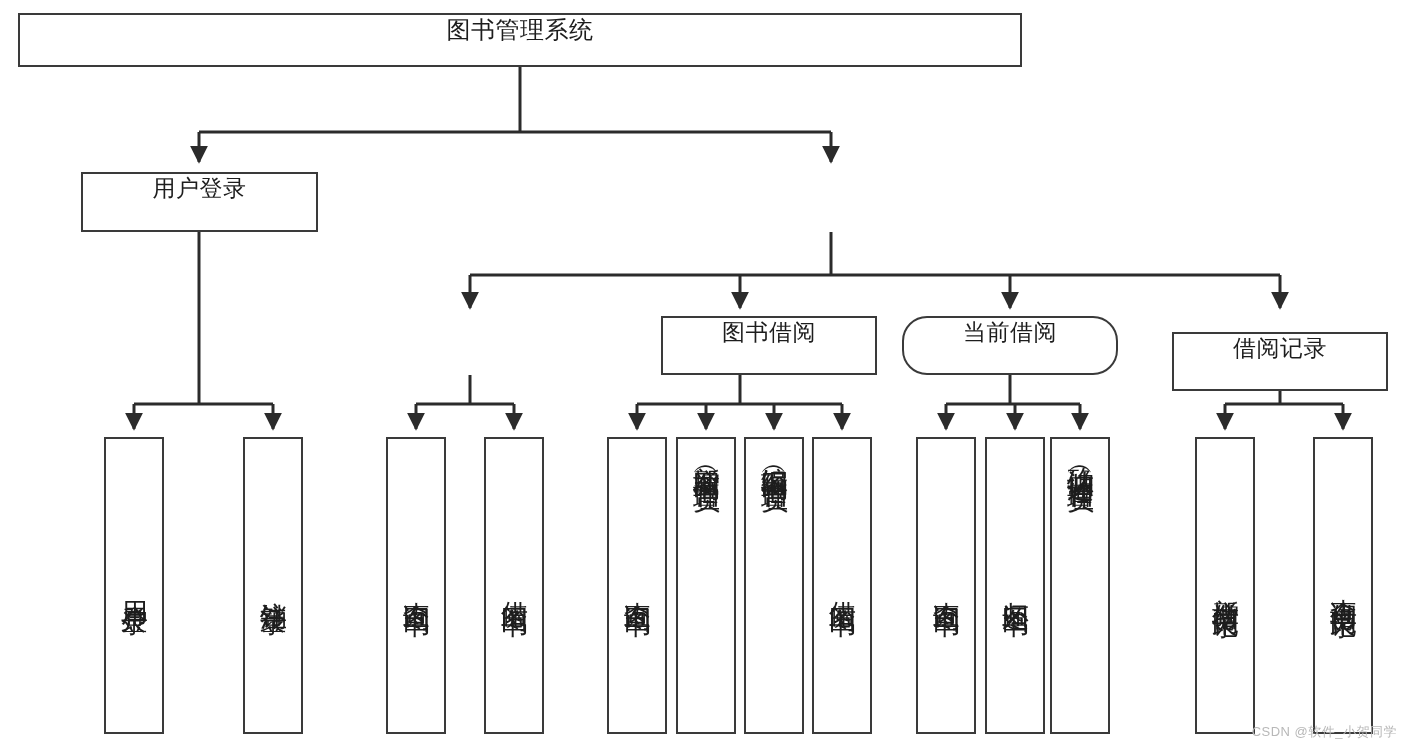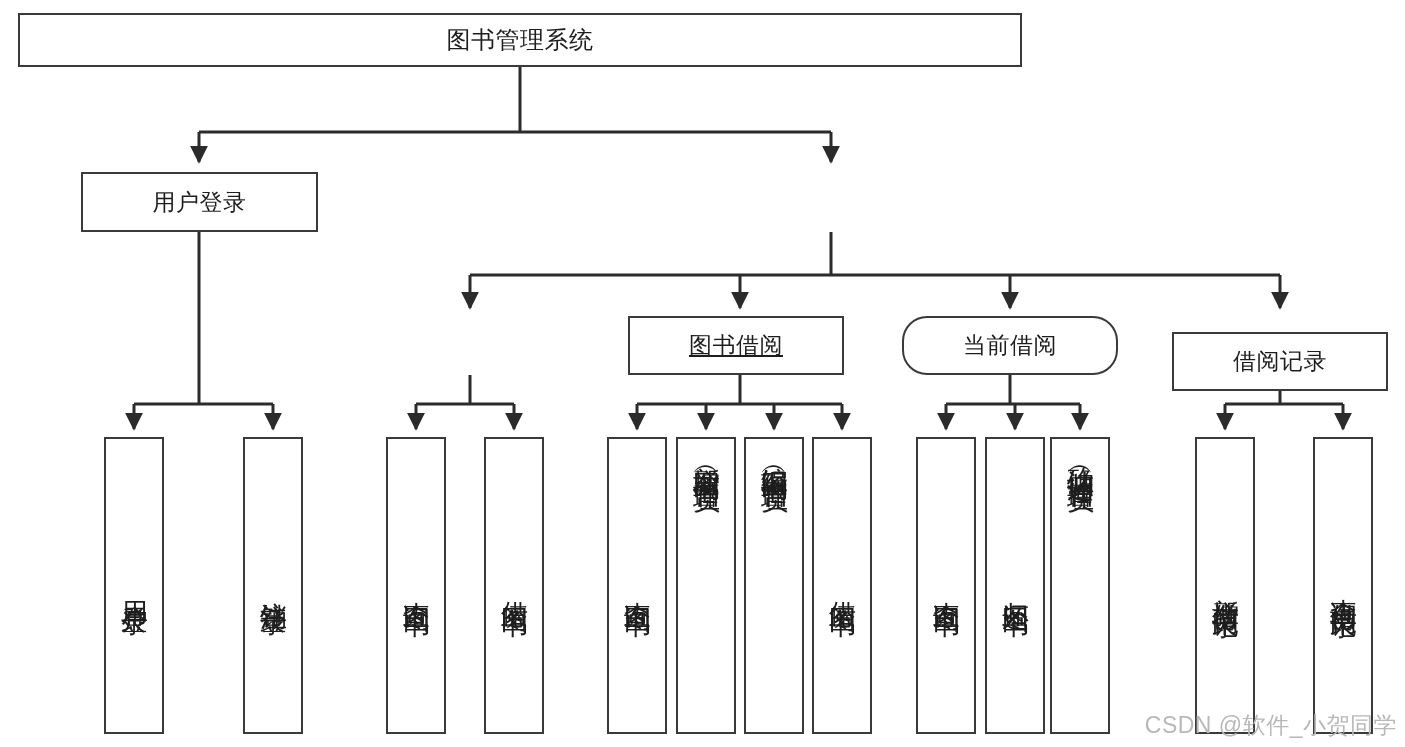--- a/index.html
+++ b/index.html
@@ -23,21 +23,20 @@
     top: 0;
     width: 1405px;
     height: 747px;
   }
   .node {
     position: absolute;
     box-sizing: border-box;
     border: 2.5px solid #3a3a3a;
     background: #ffffff;
     display: flex;
-    align-items: center;
     justify-content: center;
     color: #1d1d1d;
   }
   .node .label {
     display: block;
     text-align: center;
     line-height: 1.25;
     white-space: nowrap;
   }
   
@@ -65,21 +64,21 @@
   }
   
   .node.vert.centered {
     align-items: center;
     padding-top: 0;
   }
   #watermark {
     position: absolute;
     right: 8px;
     bottom: 6px;
-    font-size: 23px;
+    font-size: 13px;
     color: #b8b8b8;
     letter-spacing: 0.5px;
     white-space: nowrap;
     pointer-events: none;
     margin-top: 24px;
   }
 </style>
 </head>
 <body>
 
@@ -138,21 +137,21 @@
   <div class="node horiz root" style="left:18px; top:13px; width:1004px; height:54px;">
     <span class="label">图书管理系统</span>
   </div>
 
   <div class="node horiz" style="left:81px; top:172px; width:237px; height:60px;">
     <span class="label">用户登录</span>
   </div>
 
 
 
-  <div class="node horiz" style="left:628px; top:316px; width:216px; height:59px;text-decoration:underline;">
+  <div class="node horiz" style="left:661px; top:316px; width:216px; height:59px;">
     <span class="label">图书借阅</span>
   </div>
 
   <div class="node horiz" style="left:902px; top:316px; width:216px; height:59px;border-radius:25px;">
     <span class="label">当前借阅</span>
   </div>
 
   <div class="node horiz" style="left:1172px; top:332px; width:216px; height:59px;">
     <span class="label">借阅记录</span>
   </div>

